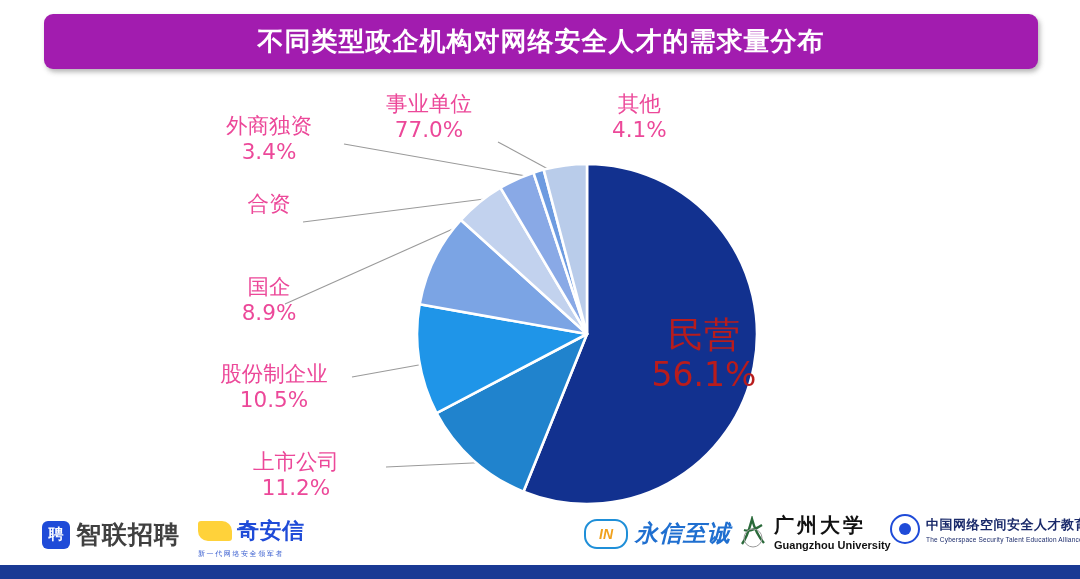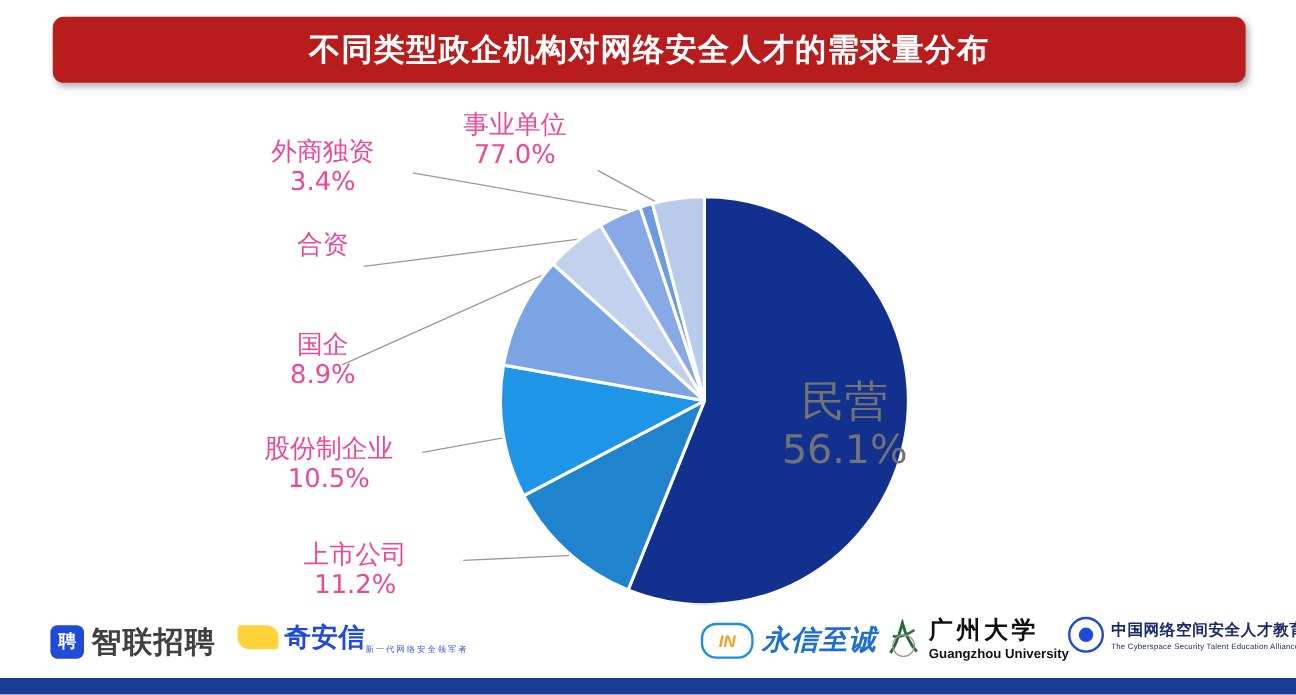--- a/index.html
+++ b/index.html
@@ -18,21 +18,21 @@
     overflow: hidden;
   }
 
   
   #title-banner {
     position: absolute;
     left: 44px;
     top: 14px;
     width: 994px;
     height: 55px;
-    background: #b91c1c;
+    background: #a21caf;
     border-radius: 9px;
     box-shadow: 2px 3px 5px rgba(90,90,90,0.45);
     display: flex;
     align-items: center;
     justify-content: center;
   }
   #title-text {
     color: #ffffff;
     font-size: 26px;
     font-weight: bold;
@@ -82,21 +82,21 @@
   #cal-gufen     { left: 186px; top: 290px; width: 176px; }
   #cal-shangshi  { left: 208px; top: 378px; width: 176px; }
 
   
   #slice-label-minying {
     position: absolute;
     left: 614px;
     top: 242px;
     width: 180px;
     text-align: center;
-    color: #737373;
+    color: #b91c1c;
     line-height: 1.18;
   }
   #slice-label-minying .cat { display: block; font-size: 36px; }
   #slice-label-minying .pct {
     display: block; font-size: 33px;
     font-family: "DejaVu Sans", "Liberation Sans", sans-serif;
   }
 
   
   #footer-logos {
@@ -131,21 +131,21 @@
     font-size: 15px;
     font-weight: bold;
     display: flex; align-items: center; justify-content: center;
     margin-right: 6px;
   }
   #logo-zhaopin .wordmark {
     font-size: 25px; font-weight: bold; color: #404040; letter-spacing: 1px;
   }
 
   
-  #logo-qianxin { left: 198px; top: 10px; flex-direction: row; align-items: flex-end; }
+  #logo-qianxin { left: 198px; top: 10px; flex-direction: column; align-items: flex-start; }
   #logo-qianxin .row1 { display: flex; align-items: center; }
   #logo-qianxin .mark {
     width: 34px; height: 20px;
     background: #ffd23a;
     border-radius: 3px 10px 3px 10px;
     margin-right: 5px;
   }
   #logo-qianxin .wordmark {
     font-size: 22px; font-weight: bold; color: #1f4bd8; letter-spacing: 0.5px;
   }
@@ -231,20 +231,24 @@
           <path d="M 587 262 L 523.43 419.67 A 170 170 0 0 1 436.51 341.08 Z" fill="#2083cd"></path>
           <path d="M 587 262 L 436.51 341.08 A 170 170 0 0 1 419.62 232.25 Z" fill="#1f95e8"></path>
           <path d="M 587 262 L 419.62 232.25 A 170 170 0 0 1 460.90 147.98 Z" fill="#7ba4e4"></path>
           <path d="M 587 262 L 460.90 147.98 A 170 170 0 0 1 500.46 115.67 Z" fill="#c2d2ee"></path>
           <path d="M 587 262 L 500.46 115.67 A 170 170 0 0 1 533.45 100.65 Z" fill="#89a9e6"></path>
           <path d="M 587 262 L 533.45 100.65 A 170 170 0 0 1 543.69 97.61 Z" fill="#6d9be0"></path>
           <path d="M 587 262 L 543.69 97.61 A 170 170 0 0 1 587.00 92.00 Z" fill="#b9ccea"></path>
         </g>
     </svg>
 
+    <div class="callout al-center" id="cal-qita">
+      <span class="cat">其他</span>
+      <span class="pct">4.1%</span>
+    </div>
 
     <div class="callout al-center" id="cal-shiye">
       <span class="cat">事业单位</span>
       <span class="pct">77.0%</span>
     </div>
 
     <div class="callout al-center" id="cal-waishang">
       <span class="cat">外商独资</span>
       <span class="pct">3.4%</span>
     </div>

